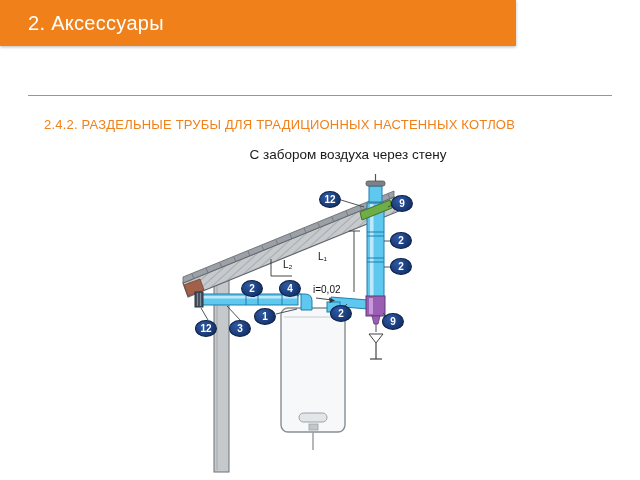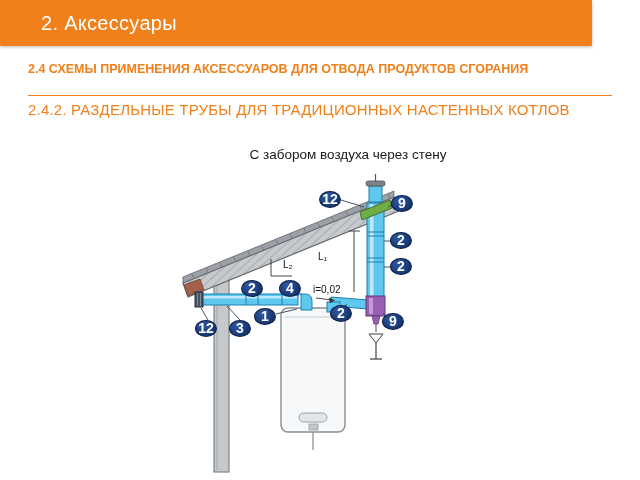--- a/index.html
+++ b/index.html
@@ -1,59 +1,58 @@
 <!DOCTYPE html>
 <html><head>
 <meta charset="utf-8">
 <style>
   html,body{margin:0;padding:0;background:#e9e9e9;}
   .page{
     position:relative;width:640px;height:480px;background:#ffffff;
     font-family:"Liberation Sans",sans-serif;overflow:hidden;
   }
   .topbar{
-    position:absolute;left:0;top:0;width:592px;height:46px;background:#F08019;
+    position:absolute;left:0;top:0;width:516px;height:46px;background:#F08019;
     box-shadow:0 1px 3px rgba(0,0,0,.28);display:flex;align-items:center;
-    padding-left:41px;box-sizing:border-box;
+    padding-left:28px;box-sizing:border-box;
   }
   .topbar h1{margin:0;color:#ffffff;font-size:20px;font-weight:normal;letter-spacing:.3px;}
   .sec{
     position:absolute;left:28px;top:62px;width:584px;margin:0;color:#F08019;
     font-size:12.5px;font-weight:bold;line-height:15px;
   }
   .sec span{display:block;}
   .rule{position:absolute;left:28px;top:95px;width:584px;border-top:1px solid #F08019;}
   .subsec{
-    position:absolute;left:28px;top:101px;margin:0;color:#F08019;
-    font-size:15px;font-weight:normal;letter-spacing:.2px;
+    position:absolute;left:28px;top:101px;margin:16px;color:#F08019;
+    font-size:13px;font-weight:normal;letter-spacing:.2px;
   }
   .diag-title{
     position:absolute;left:0;top:147px;width:640px;text-align:center;
     font-size:13.5px;color:#1a1a1a;margin-left:28px;
   }
   svg.canvas{position:absolute;left:0;top:0;width:640px;height:480px;}
   .badge{
     position:absolute;width:22px;height:17px;border-radius:50%;
     background:radial-gradient(circle at 35% 30%,#2f59a5,#16356E 72%);
-    border:1px solid #0a1f45;color:#fff;font-size:14px;font-weight:bold;
+    border:1px solid #0a1f45;color:#fff;font-size:10px;font-weight:bold;
     line-height:15px;text-align:center;box-sizing:border-box;
   }
   .dlabel{position:absolute;font-size:10px;color:#111111;white-space:nowrap;}
 </style>
 </head>
 <body>
 
 <div class="page">
 
   <header class="topbar">
     <h1>2. Аксессуары</h1>
   </header>
 
   <h2 class="sec">
-    <span>2.4 СХЕМЫ ПРИМЕНЕНИЯ АКСЕССУАРОВ ДЛЯ ОТВОДА ПРОДУКТОВ СГОРАНИЯ</span>
   </h2>
   <div class="rule"></div>
   <h3 class="subsec">2.4.2. РАЗДЕЛЬНЫЕ ТРУБЫ ДЛЯ ТРАДИЦИОННЫХ НАСТЕННЫХ КОТЛОВ</h3>
 
   <div class="diag-title">С забором воздуха через стену</div>
 
   <svg class="canvas" viewBox="0 0 640 480">
     <defs>
       <pattern id="hatch" width="6" height="6" patternUnits="userSpaceOnUse" patternTransform="rotate(48)">
         <line x1="0" y1="0" x2="0" y2="6" stroke="#878d93" stroke-width="1"></line>

